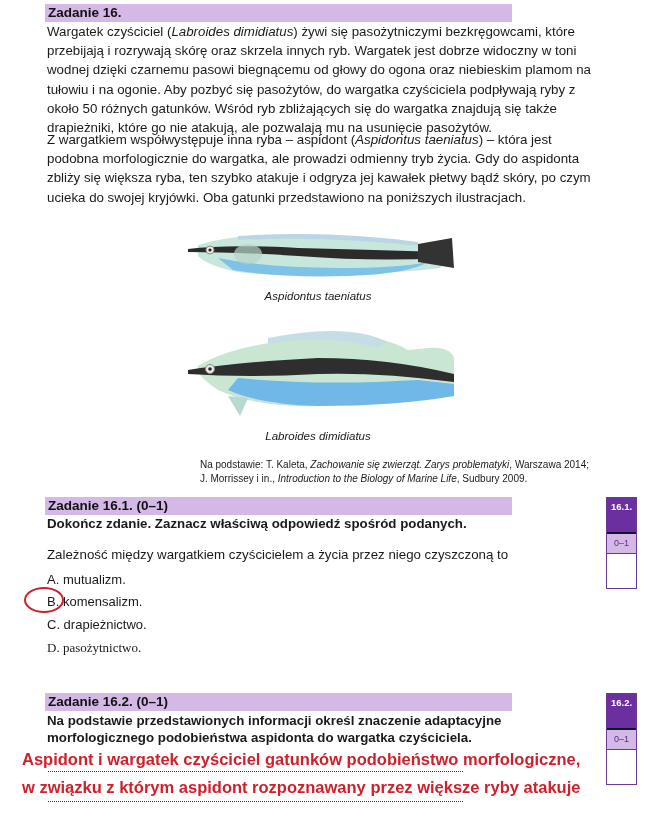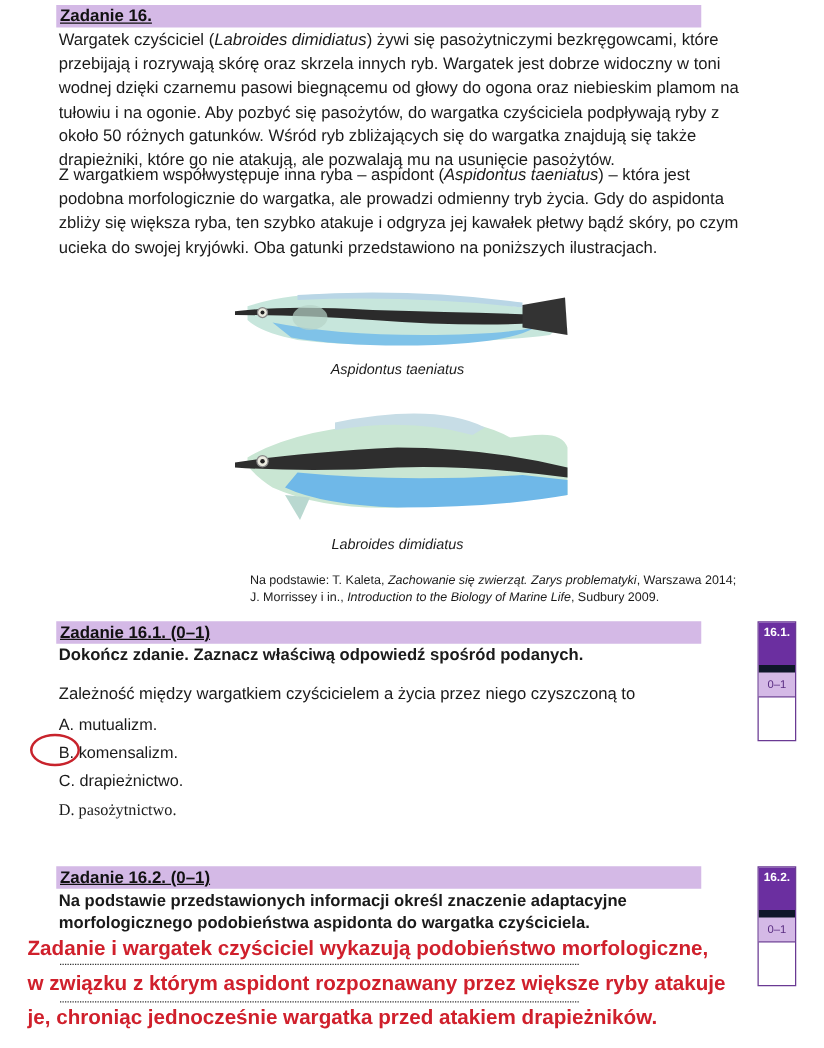--- a/index.html
+++ b/index.html
@@ -1,30 +1,30 @@
 <!DOCTYPE html>
 <html><head>
 <meta charset="utf-8">
 <style>
   html, body { margin:0; padding:0; background:#ffffff; }
   body { width:659px; height:838px; position:relative; overflow:hidden;
          font-family:"Liberation Sans", sans-serif; color:#1a1a1a; }
   .abs { position:absolute; }
-  .hdr { position:absolute; left:45px; width:516px; height:18px; background:#d4b9e6;
-         font-size:13.5px; font-weight:bold; line-height:18px; padding-left:3px; box-sizing:border-box; color:#111;text-decoration:underline; }
+  .hdr { position:absolute; left:45px; width:467px; height:18px; background:#d4b9e6;
+         font-size:13.5px; font-weight:bold; line-height:18px; padding-left:3px; box-sizing:border-box; color:#111; }
   .para { position:absolute; left:47px; width:545px; font-size:13.3px; line-height:19.2px; }
   .para i { font-style:italic; }
   .caption { position:absolute; font-size:11.5px; font-style:italic; text-align:center; width:200px; }
   .src { position:absolute; font-size:10px; line-height:14px; text-align:left; right:70px; }
   .src i { font-style:italic; }
   .bold { font-weight:bold; }
   .opt { position:absolute; left:47px; font-size:13px; line-height:16px; }
   .score { position:absolute; left:606px; width:31px; border:1px solid #6a3a93; box-sizing:border-box; background:#fff; }
   .score .num { background:#6b2fa0; color:#fff; font-size:9.5px; font-weight:bold; text-align:center; height:34px; line-height:18px; }
-  .score .pts { background:#d4b9e6; color:#5a2d82; font-size:9px; text-align:center; height:19px; line-height:19px; border-top:6px solid #0f172a; }
+  .score .pts { background:#d4b9e6; color:#5a2d82; font-size:9px; text-align:center; height:19px; line-height:19px; border-top:2px solid #0f172a; }
   .score .box { height:34px; border-top:1px solid #6a3a93; }
   .answer { position:absolute; left:22px; width:620px; color:#d0202c; font-weight:bold; font-size:16.5px; line-height:27.5px; }
   .dots { position:absolute; border-top:1px dotted #333; height:0; }
   .circle { position:absolute; left:24px; top:587px; width:40px; height:26px; border:2.5px solid #c8232c; border-radius:50%; box-sizing:border-box; }
 </style>
 </head>
 <body>
 
 <div class="hdr" style="top:4px;">Zadanie 16.</div>
 
@@ -86,16 +86,15 @@
 <div class="score" style="top:693px;">
   <div class="num">16.2.</div>
   <div class="pts">0–1</div>
   <div class="box"></div>
 </div>
 
 <div class="dots" style="left:48px; top:771px; width:415px;"></div>
 <div class="dots" style="left:48px; top:801px; width:415px;"></div>
 
 <div class="answer" style="top:746px;">
-  <div>Zadanie i wargatek czyściciel wykazują podobieństwo morfologiczne,</div>
+  <div>Aspidont i wargatek czyściciel gatunków podobieństwo morfologiczne,</div>
   <div>w związku z którym aspidont rozpoznawany przez większe ryby atakuje</div>
-  <div>je, chroniąc jednocześnie wargatka przed atakiem drapieżników.</div>
 </div>
 
 </body></html>

